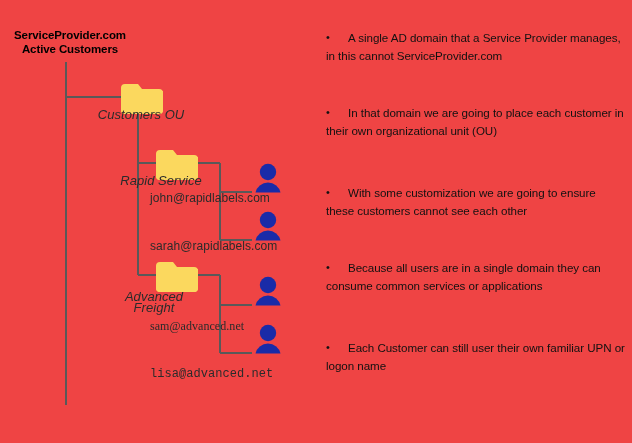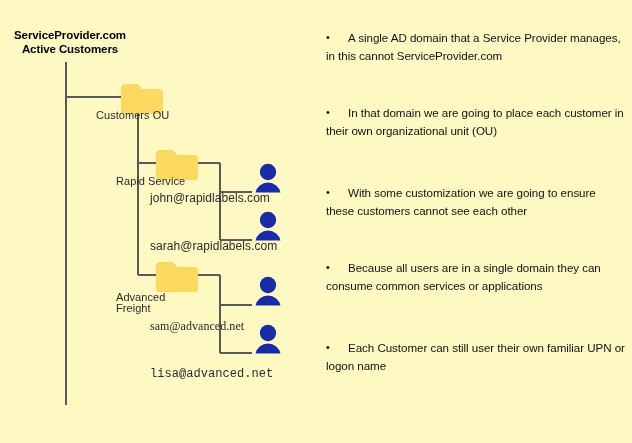--- a/index.html
+++ b/index.html
@@ -16,21 +16,21 @@
     color: #1a1a1a;
     -webkit-font-smoothing: antialiased;
   }
 
   
   #slide {
     position: absolute;
     left: 0; top: 0;
     width: 632px;
     height: 443px;
-    background: #fef9c3;
+    background: #ef4444;
   }
 
   
   #diagram {
     position: absolute;
     left: 0; top: 0;
     width: 320px;
     height: 443px;
   }
 
@@ -48,25 +48,26 @@
     font-size: 11.5px;
     font-weight: bold;
     line-height: 14px;
     letter-spacing: -0.1px;
     color: #000000;
   }
 
   
   .node-label {
     position: absolute;
-    text-align: left;
-    font-size: 11px;
+    text-align: center;
+    font-size: 13px;
     line-height: 10.5px;
     color: #2b2b2b;
     letter-spacing: 0.05px;
+    font-style: italic;
   }
   .node-label.ou      { left: 96px;  top: 110px; width: 90px; }
   .node-label.rapid   { left: 116px; top: 176px; width: 90px; }
   .node-label.freight { left: 116px; top: 292px; width: 76px; }
 
   
   .user-label {
     position: absolute;
     text-align: left;
     font-size: 12px;

